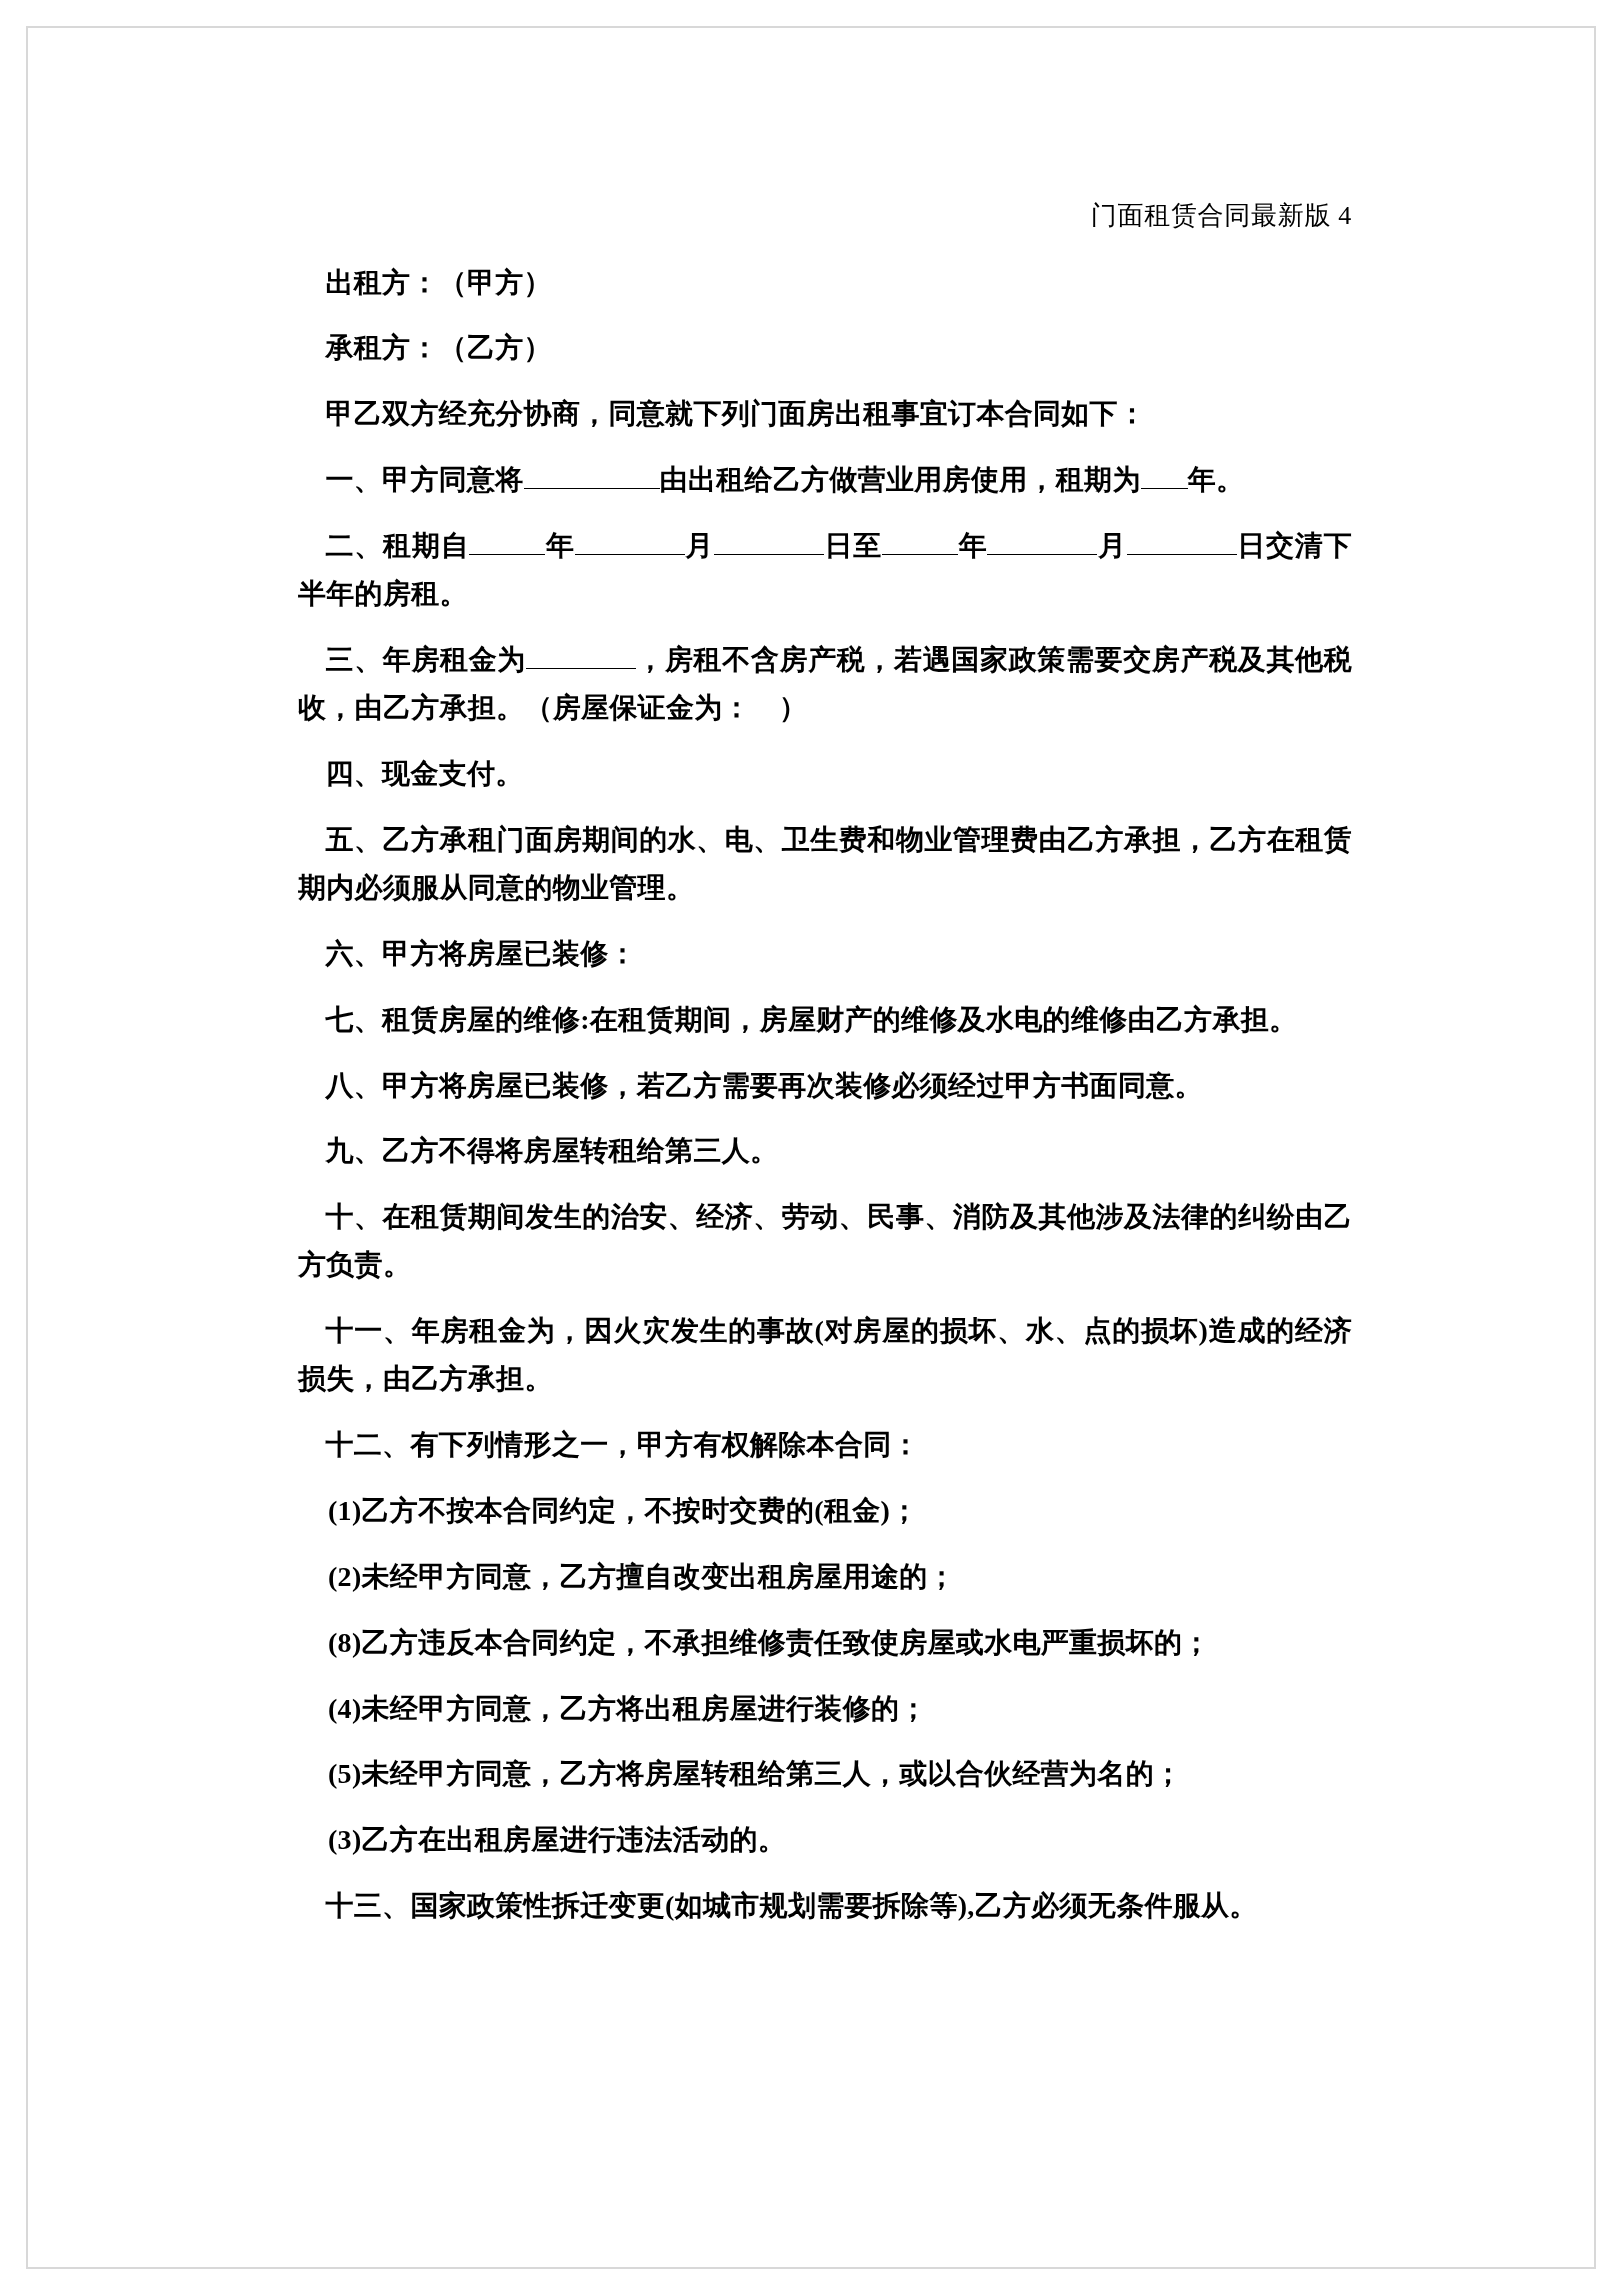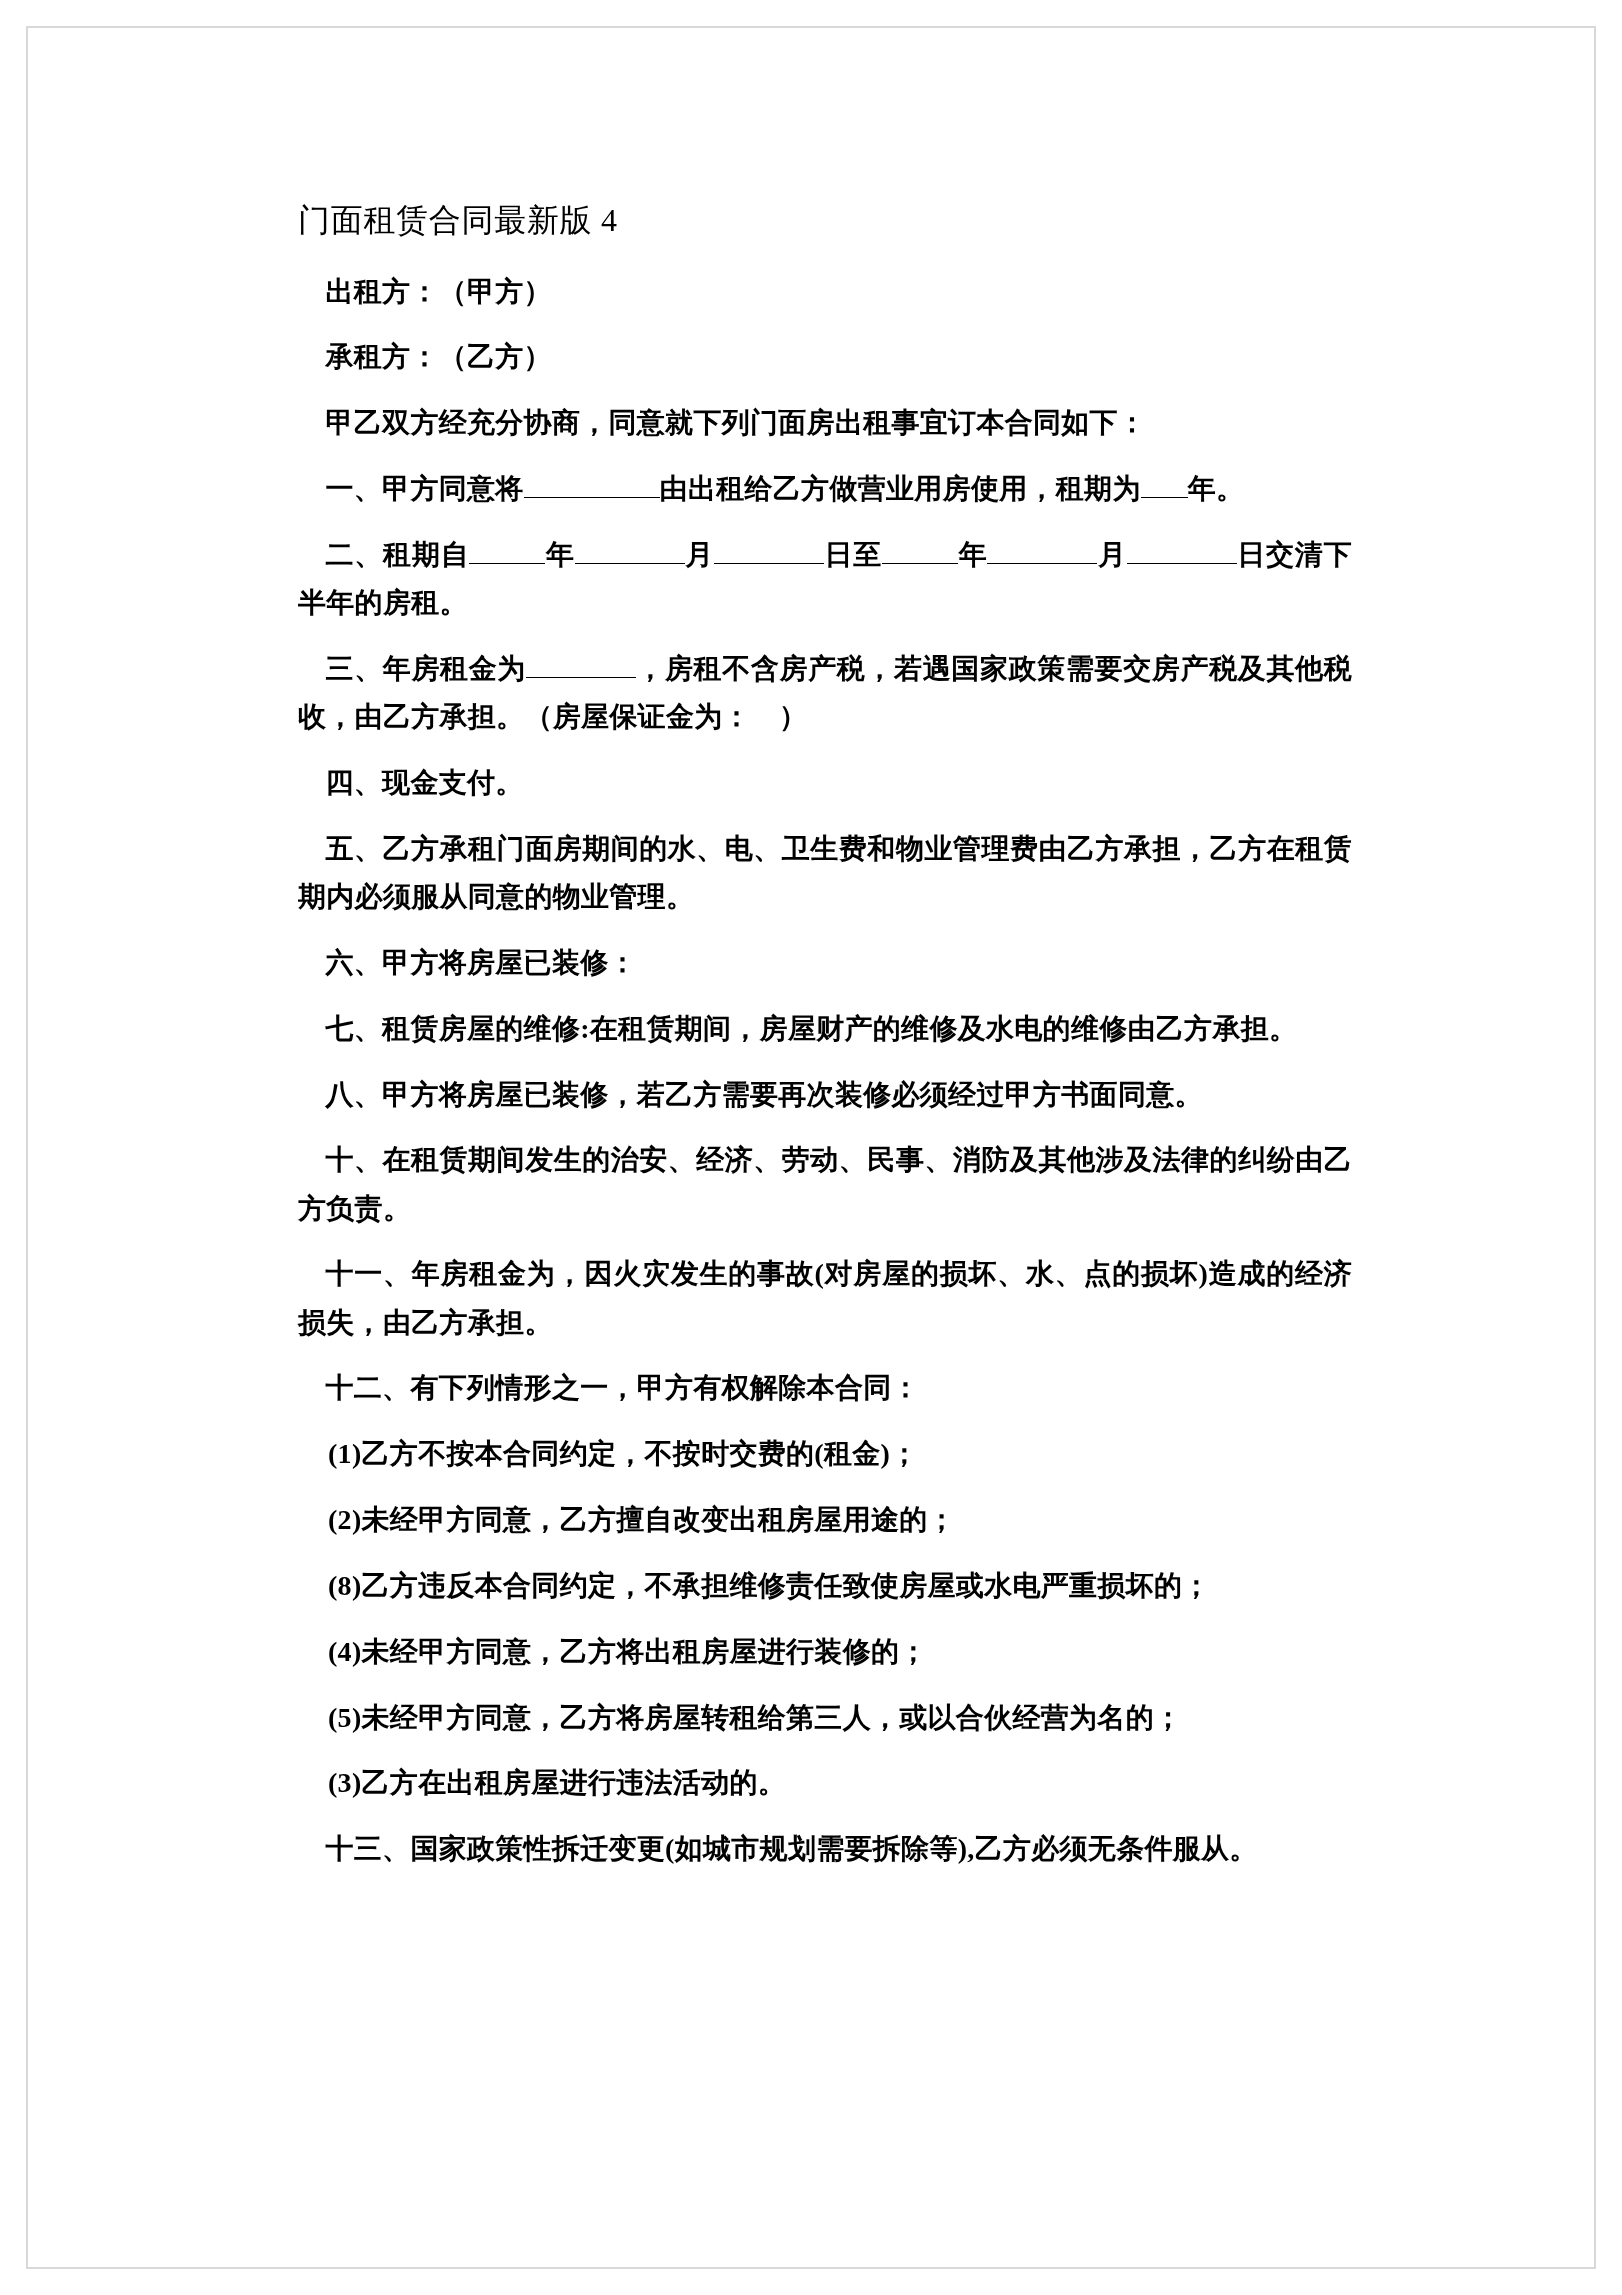--- a/index.html
+++ b/index.html
@@ -32,25 +32,26 @@
     border: 2px solid #d8d8d8;
     box-sizing: border-box;
   }
   .content {
     position: absolute;
     left: 298px;
     top: 196px;
     width: 1054px;
   }
   .doc-title {
-    font-size: 32px;
+    font-size: 26px;
     line-height: 1.5;
     letter-spacing: 0.7px;
     margin: 0 0 23.6px 0;
     text-indent: 0;
+    text-align: right;
   }
   p.para {
     font-size: 28px;
     line-height: 1.72;
     margin: 0 0 17.7px 0;
     text-align: justify;
     letter-spacing: 0.3px;
     text-indent: 0;
     font-weight: bold;
   }
@@ -101,20 +102,21 @@
     <p class="para indent">四、现金支付。</p>
 
     <p class="para indent">五、乙方承租门面房期间的水、电、卫生费和物业管理费由乙方承担，乙方在租赁期内必须服从同意的物业管理。</p>
 
     <p class="para indent">六、甲方将房屋已装修：</p>
 
     <p class="para indent">七、租赁房屋的维修:在租赁期间，房屋财产的维修及水电的维修由乙方承担。</p>
 
     <p class="para indent">八、甲方将房屋已装修，若乙方需要再次装修必须经过甲方书面同意。</p>
 
+    <p class="para indent">九、乙方不得将房屋转租给第三人。</p>
 
     <p class="para indent">十、在租赁期间发生的治安、经济、劳动、民事、消防及其他涉及法律的纠纷由乙方负责。</p>
 
     <p class="para indent">十一、年房租金为，因火灾发生的事故(对房屋的损坏、水、点的损坏)造成的经济损失，由乙方承担。</p>
 
     <p class="para indent">十二、有下列情形之一，甲方有权解除本合同：</p>
 
     <p class="para indent2">(1)乙方不按本合同约定，不按时交费的(租金)；</p>
 
     <p class="para indent2">(2)未经甲方同意，乙方擅自改变出租房屋用途的；</p>

